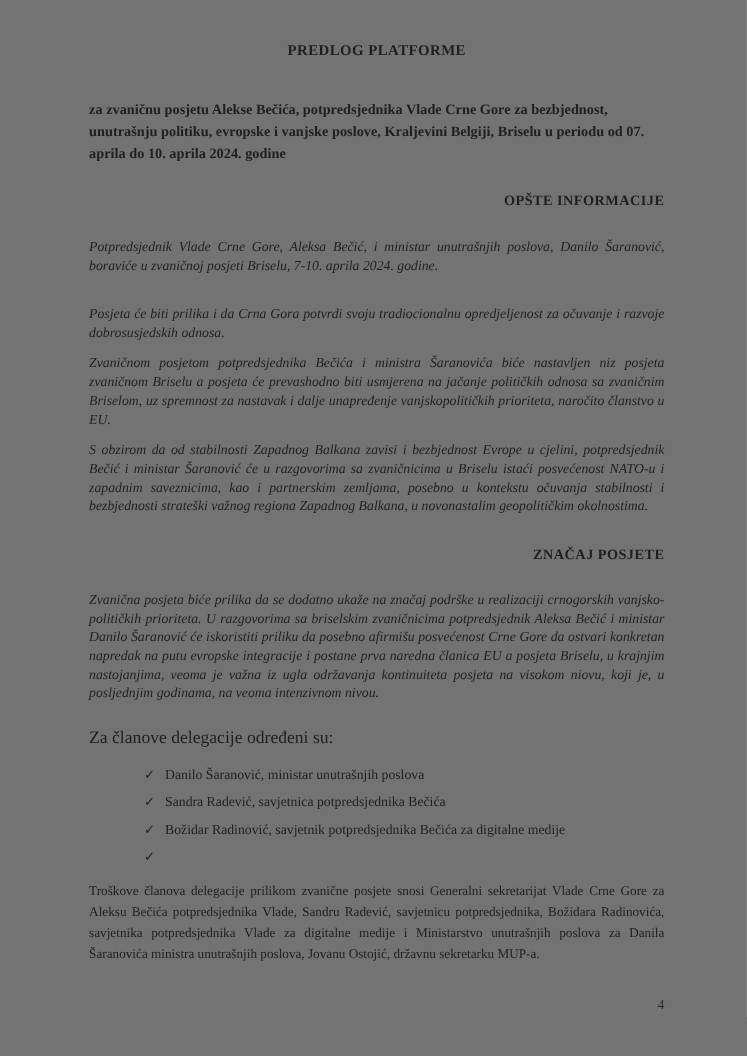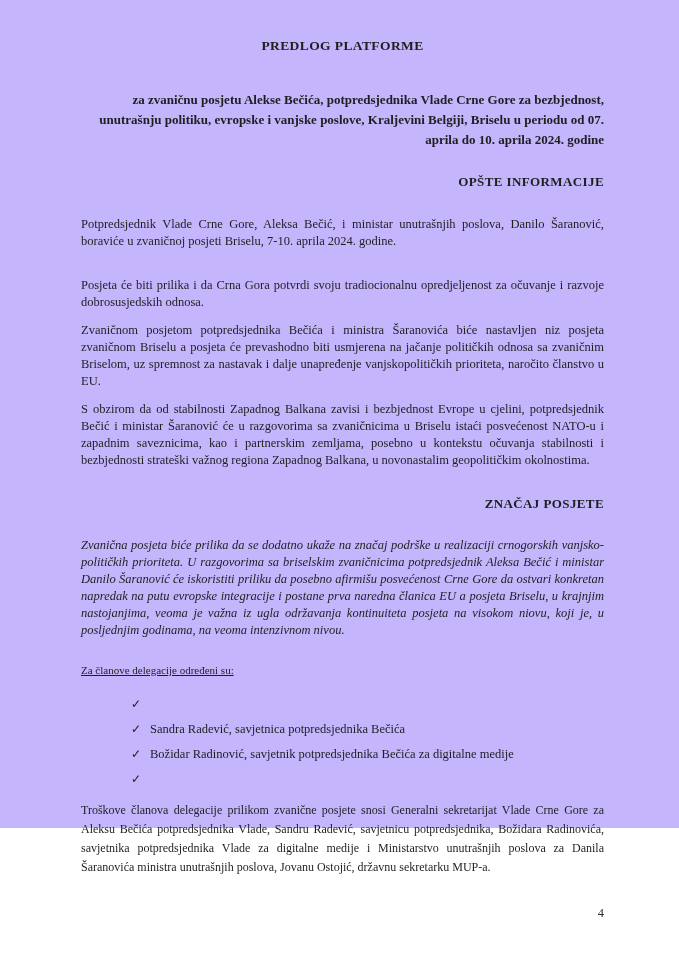--- a/index.html
+++ b/index.html
@@ -11,64 +11,64 @@
     width: 679px;
     height: 960px;
     position: relative;
     font-family: "Liberation Serif", "DejaVu Serif", serif;
     color: #1f1f1f;
     overflow: hidden;
   }
   .page {
     box-sizing: border-box;
     width: 679px;
-    height: 828px;
+    height: 960px;
     padding: 38px 75px 12px 81px;
-    background: #c4b5fd;
+    background: #737373;
   }
   .doc-title {
     font-size: 13.5px;
     font-weight: bold;
     text-align: center;
     letter-spacing: 0.4px;
     margin: 0 0 36px 0;
   }
   .doc-subtitle {
     font-size: 13px;
     font-weight: bold;
-    text-align: right;
+    text-align: left;
     line-height: 20px;
     margin: 0 0 24px 0;
   }
   .section-heading {
     font-size: 13px;
     font-weight: bold;
     text-align: right;
     letter-spacing: 0.4px;
     margin: 0;
   }
   .section-heading.general { margin-bottom: 26px; }
   .section-heading.significance { margin-bottom: 25px; }
   .body-par {
     font-size: 12.5px;
     line-height: 17px;
     text-align: justify;
     margin: 0 0 11px 0;
+    font-style: italic;
   }
   .body-par.first { margin-bottom: 27px; }
   .body-par.last-general { margin-bottom: 27px; }
   .body-par.italic {
     font-style: italic;
     margin-bottom: 23px;
   }
   .delegation-intro {
-    font-size: 11px;
+    font-size: 16px;
     line-height: 17px;
     margin: 0 0 17px 0;
-    text-decoration: underline;
   }
   .delegation-list {
     list-style: none;
     margin: 0 0 13px 0;
     padding: 0 0 0 50px;
   }
   .delegation-list li {
     font-size: 12.5px;
     line-height: 17px;
     margin-bottom: 8px;
@@ -116,20 +116,21 @@
 
   <h2 class="section-heading significance">ZNAČAJ POSJETE</h2>
 
   <p class="body-par italic">Zvanična posjeta biće prilika da se dodatno ukaže na značaj podrške u realizaciji crnogorskih vanjsko-političkih prioriteta. U razgovorima sa briselskim zvaničnicima potpredsjednik Aleksa Bečić i ministar Danilo Šaranović će iskoristiti priliku da posebno afirmišu posvećenost Crne Gore da ostvari konkretan napredak na putu evropske integracije i postane prva naredna članica EU a posjeta Briselu, u krajnjim nastojanjima, veoma je važna iz ugla održavanja kontinuiteta posjeta na visokom niovu, koji je, u posljednjim godinama, na veoma intenzivnom nivou.</p>
 
   <p class="delegation-intro">Za članove delegacije određeni su:</p>
 
   <ul class="delegation-list">
     <li>
       <span class="check">✓</span>
+      <span>Danilo Šaranović, ministar unutrašnjih poslova</span>
     </li>
     <li>
       <span class="check">✓</span>
       <span>Sandra Radević, savjetnica potpredsjednika Bečića</span>
     </li>
     <li>
       <span class="check">✓</span>
       <span>Božidar Radinović, savjetnik potpredsjednika Bečića za digitalne medije</span>
     </li>
     <li>

